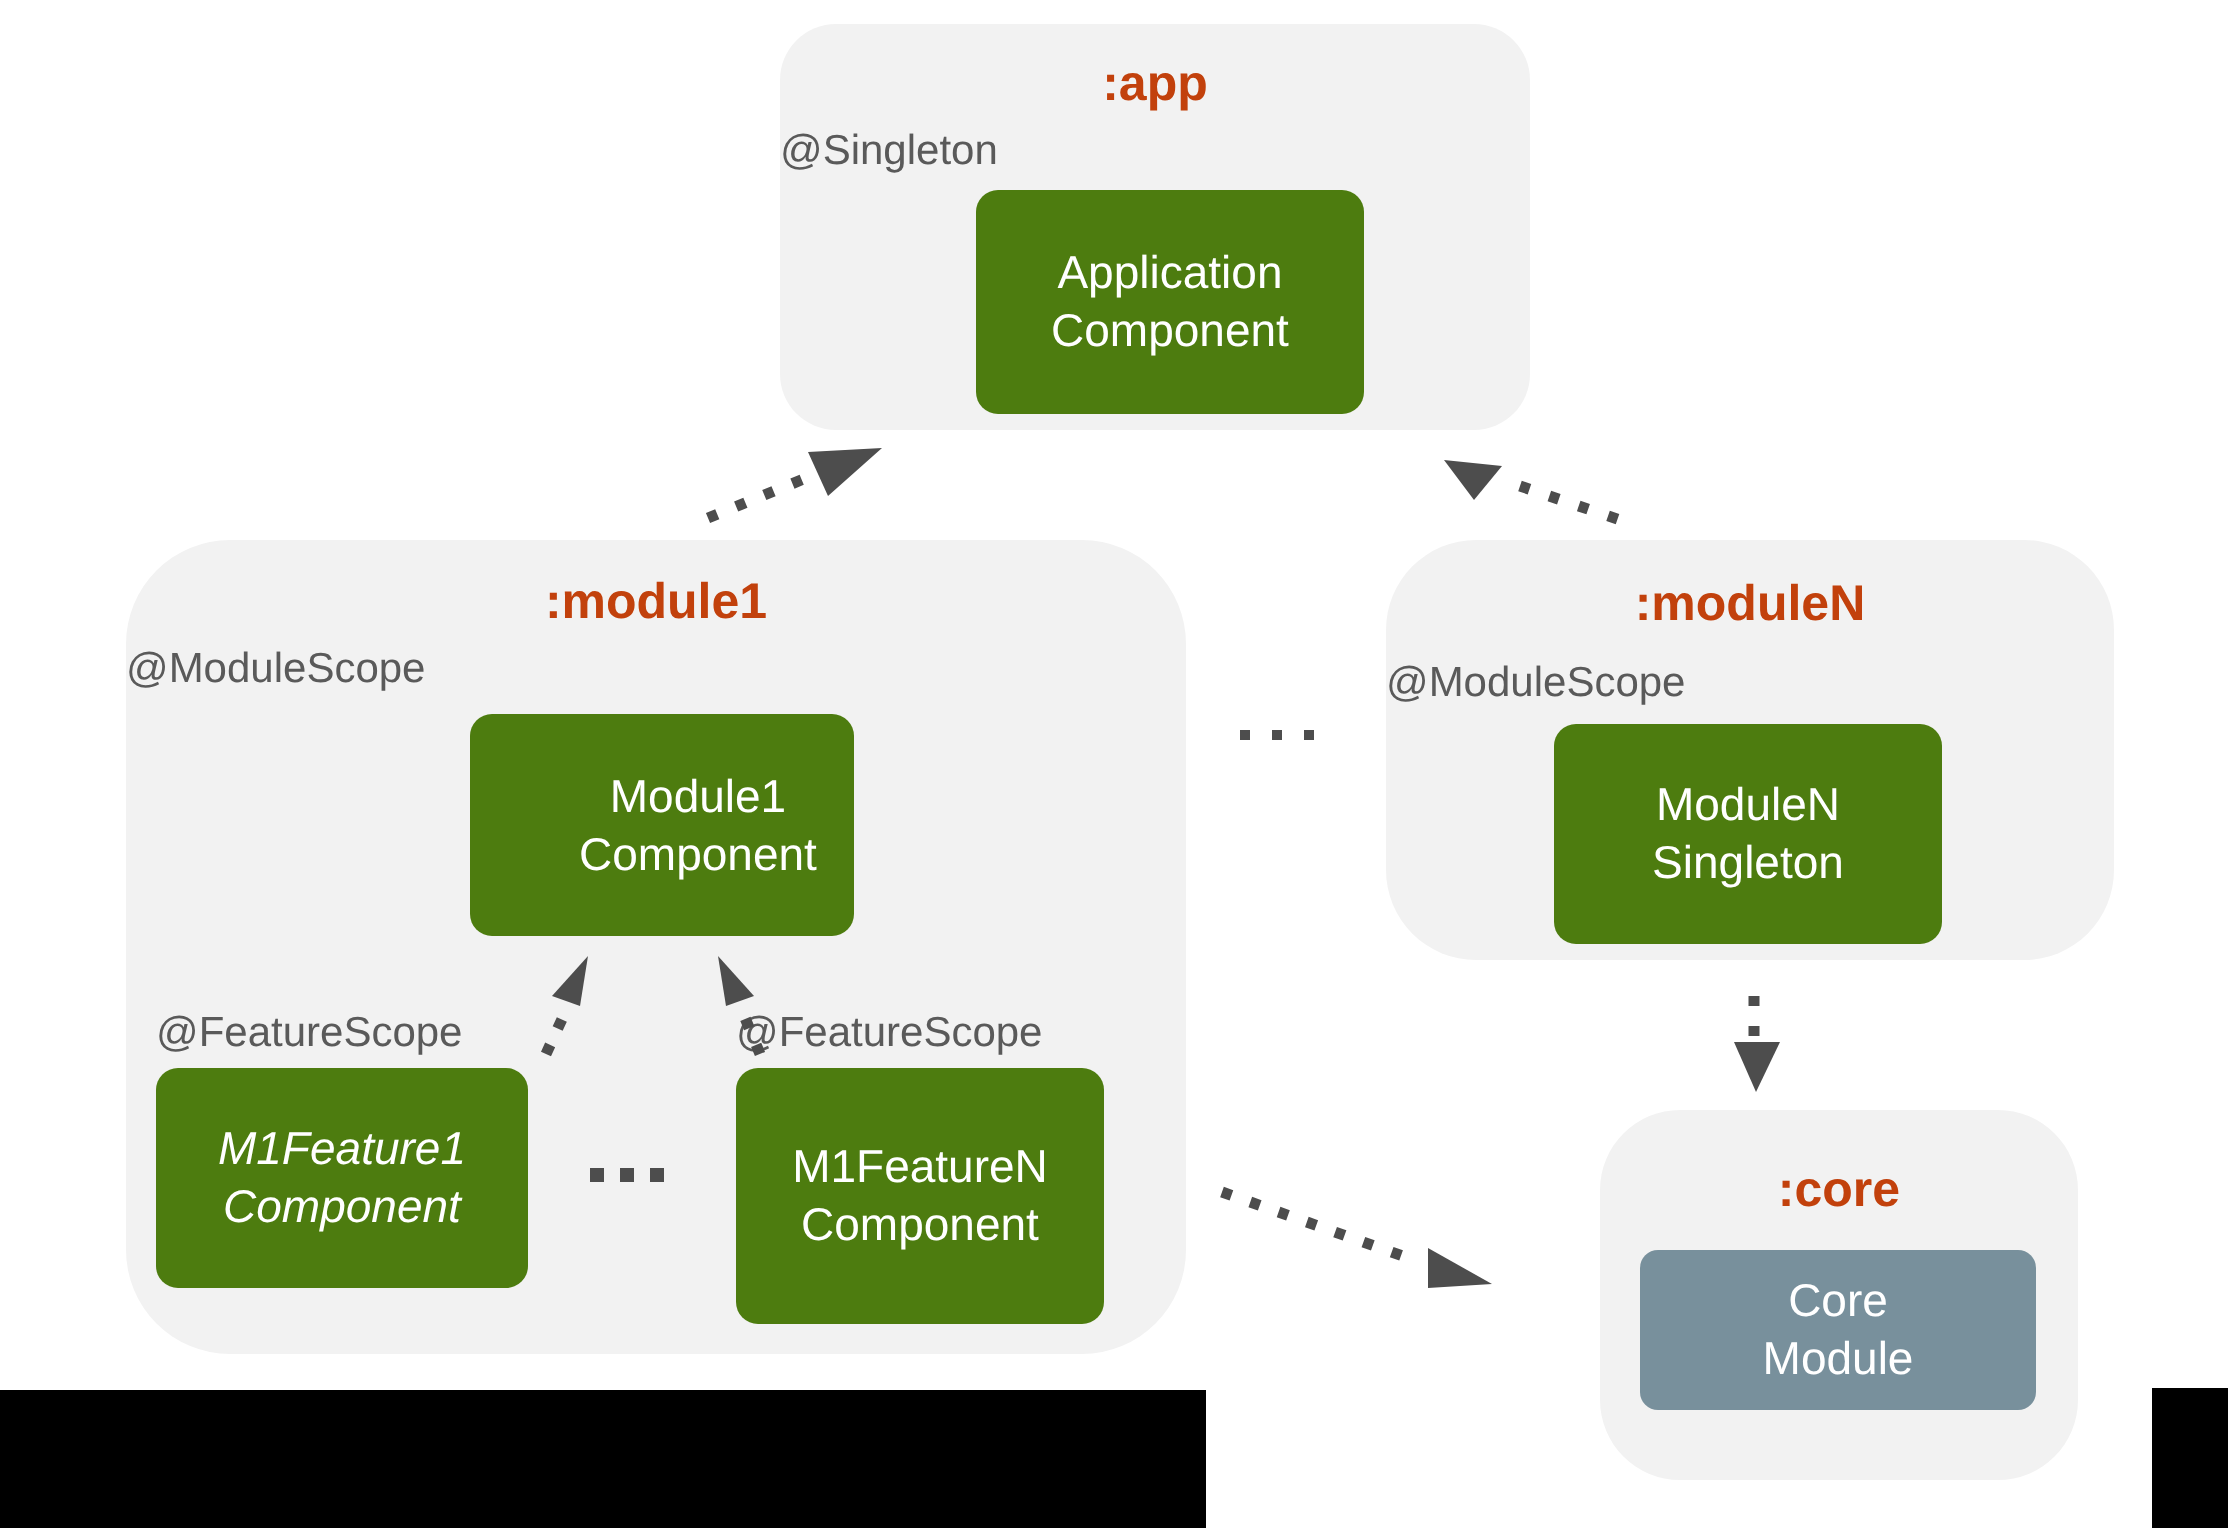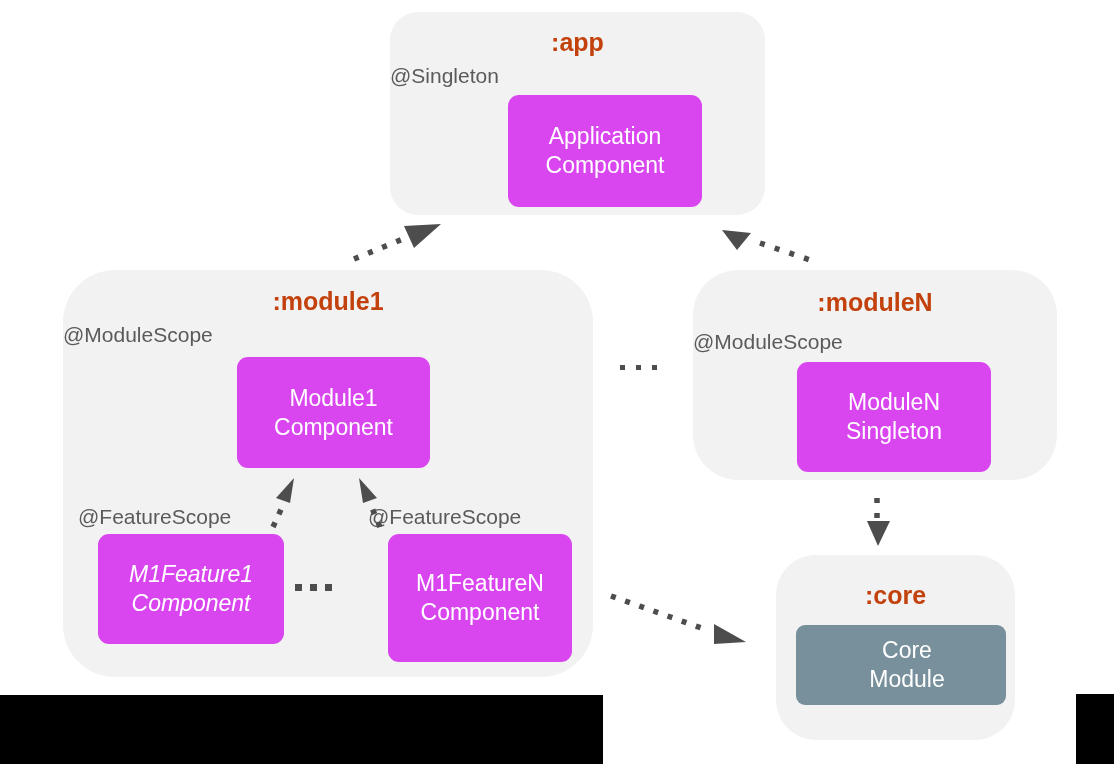--- a/index.html
+++ b/index.html
@@ -19,21 +19,21 @@
     position:absolute; text-align:left;
     font-size:21px; line-height:24px; color:#5A5A5A;
   }
   .g-scope.full { left:0; right:0; }
   .box {
     position:absolute; border-radius:11px;
     display:flex; align-items:center; justify-content:center;
     text-align:center; color:#ffffff; font-size:23px; line-height:29px;
     white-space:pre-line;
   }
-  .box.green { background:#d946ef;margin-left:20px; }
+  .box.green { background:#4d7c0f; }
   .box.slate { background:#78909C; border-radius:9px; }
   .dots { position:absolute; display:flex; align-items:center; }
   .dot  { background:#4D4D4D; }
   .dot.small { width:5px; height:5px; margin-right:11px; }
   .dot.big   { width:7px; height:7px; margin-right:8px; }
   .dot:last-child { margin-right:0; }
   .letterbox { position:absolute; background:#000000; }
   .arrows { position:absolute; left:0; top:0; pointer-events:none; }
 </style>
 </head>
@@ -44,21 +44,21 @@
   <section class="container" style="left:390px; top:12px; width:375px; height:203px; border-radius:28px;">
     <div class="g-title" style="top:16px;">:app</div>
     <div class="g-scope full" style="top:52px;">@Singleton</div>
     <div class="box green" style="left:98px; top:83px; width:194px; height:112px;">Application
 Component</div>
   </section>
 
   <section class="container" style="left:63px; top:270px; width:530px; height:407px; border-radius:52px;">
     <div class="g-title" style="top:17px;">:module1</div>
     <div class="g-scope full" style="top:53px;">@ModuleScope</div>
-    <div class="box green" style="left:154px; top:87px; width:193px; height:111px;">Module1
+    <div class="box green" style="left:172px; top:87px; width:156px; height:111px;padding-left:36px;">Module1
 Component</div>
 
     <div class="g-scope" style="left:15px; top:235px; width:186px;">@FeatureScope</div>
     <div class="g-scope" style="left:305px; top:235px; width:184px;">@FeatureScope</div>
 
     <div class="box green" style="left:15px; top:264px; width:186px; height:110px;font-style:italic;">M1Feature1
 Component</div>
     <div class="box green" style="left:305px; top:264px; width:184px; height:128px;">M1FeatureN
 Component</div>
 
@@ -69,23 +69,23 @@
     </div>
   </section>
 
   <section class="container" style="left:693px; top:270px; width:364px; height:210px; border-radius:45px;">
     <div class="g-title" style="top:18px;">:moduleN</div>
     <div class="g-scope full" style="top:60px;">@ModuleScope</div>
     <div class="box green" style="left:84px; top:92px; width:194px; height:110px;">ModuleN
 Singleton</div>
   </section>
 
-  <section class="container" style="left:776px; top:555px; width:239px; height:185px; border-radius:40px;">
+  <section class="container" style="left:800px; top:555px; width:239px; height:185px; border-radius:40px;">
     <div class="g-title" style="top:26px;">:core</div>
-    <div class="box slate" style="left:20px; top:70px; width:198px; height:80px;padding-left:12px;">Core
+    <div class="box slate" style="left:20px; top:70px; width:198px; height:80px;">Core
 Module</div>
   </section>
 
   <div class="dots" style="left:620px; top:365px;">
     <span class="dot small"></span>
     <span class="dot small"></span>
     <span class="dot small"></span>
   </div>
 
   <svg class="arrows" width="1114" height="764" viewBox="0 0 1114 764">

